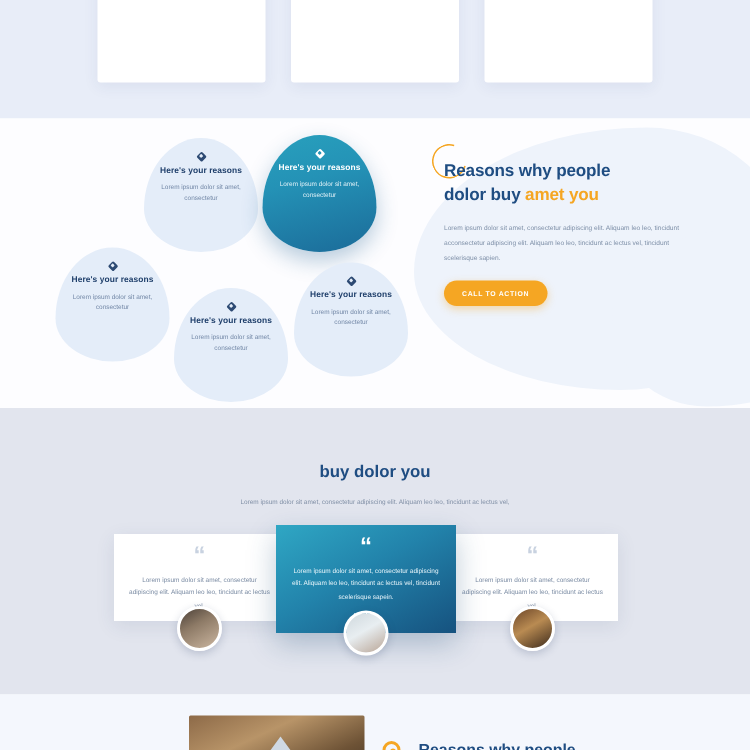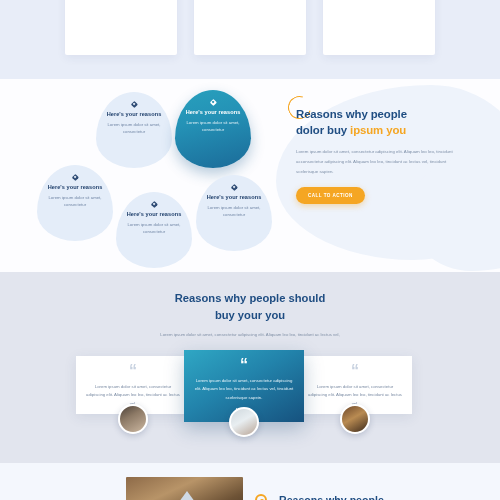--- a/index.html
+++ b/index.html
@@ -259,32 +259,32 @@
         <span class="dot"></span>
         <h4>Here's your reasons</h4>
         <p>Lorem ipsum dolor sit amet, consectetur</p>
       </div>
     </div>
 
     <div class="reasons-text">
       <span class="ring"></span>
       <h2>
         <span>Reasons why people</span><br>
-        <span>dolor buy </span><span class="accent">ipsum you</span>
+        <span>dolor buy </span><span class="accent">amet you</span>
       </h2>
       <p class="body">Lorem ipsum dolor sit amet, consectetur adipiscing elit. Aliquam leo leo, tincidunt acconsectetur adipiscing elit. Aliquam leo leo, tincidunt ac lectus vel, tincidunt scelerisque sapien.</p>
       <button class="cta">CALL TO ACTION</button>
     </div>
   </div>
 
   <div class="sec-testi">
     <div class="testi-head">
       <h2>
-        <span>Reasons why people should</span><br>
-        <span>buy your you</span>
+        <br>
+        <span>buy dolor you</span>
       </h2>
       <p class="sub">Lorem ipsum dolor sit amet, consectetur adipiscing elit. Aliquam leo leo, tincidunt ac lectus vel,</p>
     </div>
 
     <div class="testi-row">
       <div class="tcard t-side t-left">
         <span class="quote">“</span>
         <p>Lorem ipsum dolor sit amet, consectetur adipiscing elit. Aliquam leo leo, tincidunt ac lectus vel,</p>
         <span class="name">Jezebel Tro</span>
         <span class="avatar av-a"></span>

